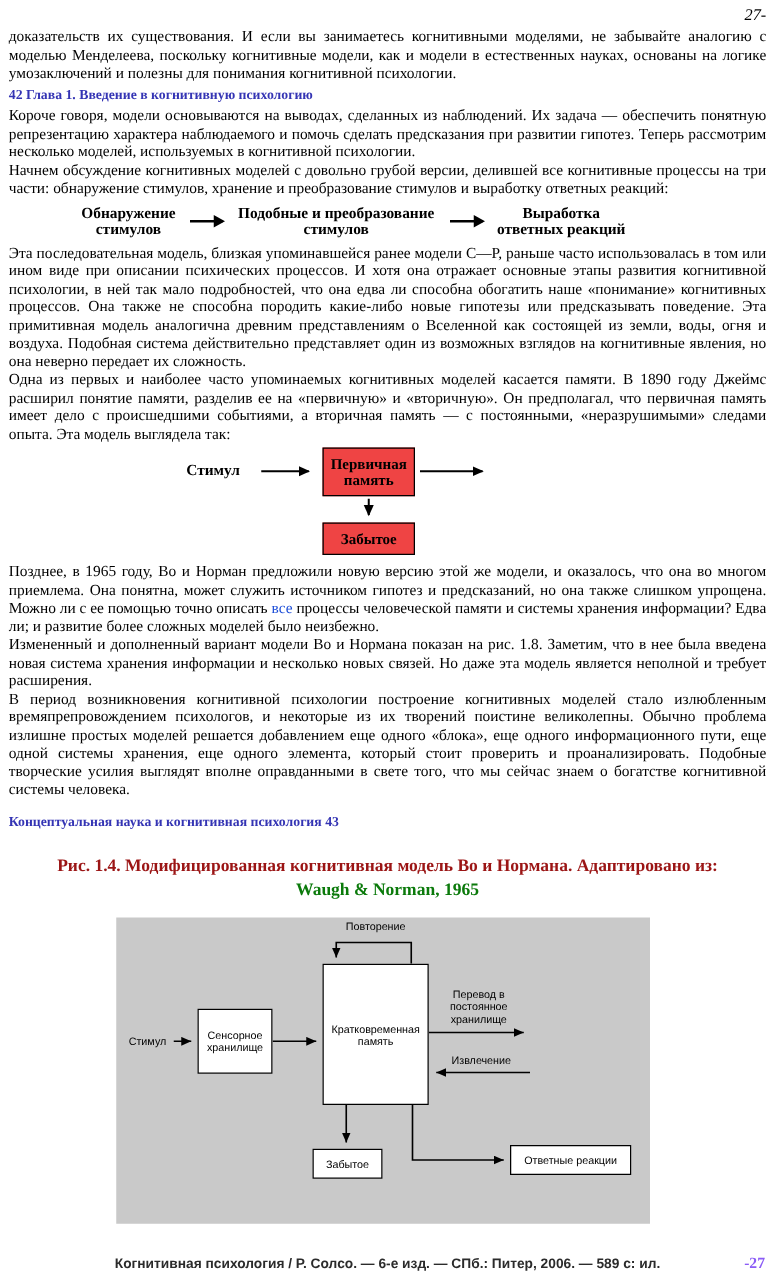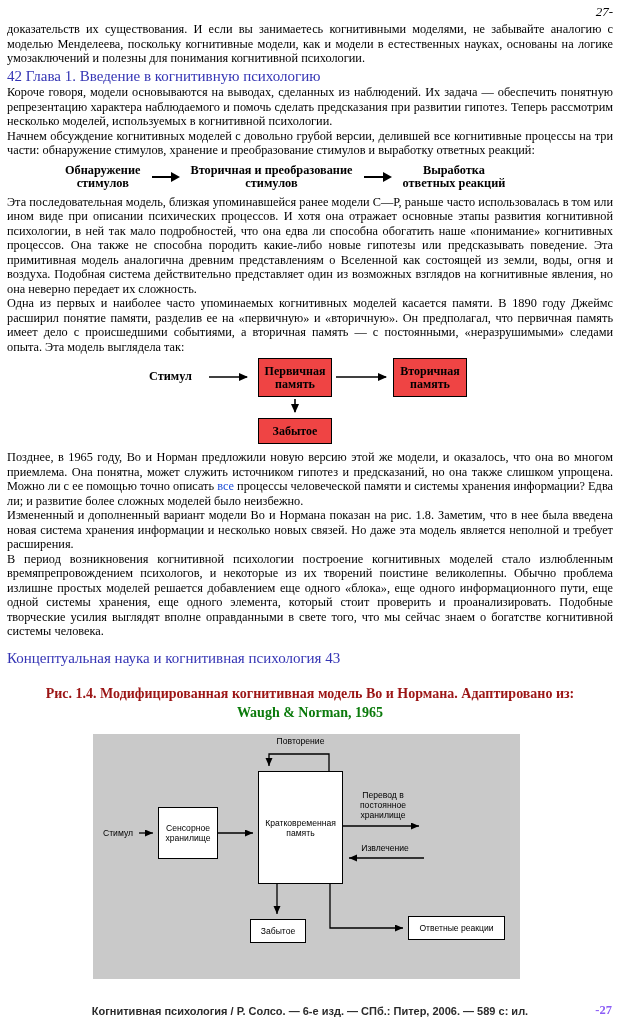--- a/index.html
+++ b/index.html
@@ -9,21 +9,21 @@
     font-family:"Liberation Serif","DejaVu Serif",serif;
     color:#000;
   }
   .page {
     position:relative; width:620px; height:1022px;
     padding:4px 7px 0 7px; overflow:hidden; background:#fff;
   }
   .header-num { text-align:right; font-size:13px; line-height:16px; margin-bottom:2px;font-style:italic; }
   p.body { font-size:12.3px; line-height:14.5px; text-align:justify; }
   .blue-heading {
-    color:#3434b4; font-size:15px; font-weight:normal; line-height:14.5px;
+    color:#3434b4; font-size:11px; font-weight:bold; line-height:14.5px;
     margin:3px 0 2px 0;
   }
   .blue-heading.spaced { margin-top:12px; }
   .red-word { color:#1d4ed8; }
 
   
   .flow-diagram {
     display:flex; align-items:center; gap:12px;
     padding-left:58px; margin:6px 0 4px 0;
     font-weight:bold; font-size:12.3px; line-height:13.5px;
@@ -88,21 +88,21 @@
 
   <div class="blue-heading">42 Глава 1. Введение в когнитивную психологию</div>
 
   <p class="body">Короче говоря, модели основываются на выводах, сделанных из наблюдений. Их задача — обеспечить понятную репрезентацию характера наблюдаемого и помочь сделать предсказания при развитии гипотез. Теперь рассмотрим несколько моделей, используемых в когнитивной психологии.</p>
   <p class="body">Начнем обсуждение когнитивных моделей с довольно грубой версии, делившей все когнитивные процессы на три части: обнаружение стимулов, хранение и преобразование стимулов и выработку ответных реакций:</p>
 
   <div class="flow-diagram">
     <div class="flow-stage" style="white-space:pre-line;">Обнаружение
 стимулов</div>
     <span class="harrow"></span>
-    <div class="flow-stage" style="white-space:pre-line;">Вторичная и преобразование
+    <div class="flow-stage" style="white-space:pre-line;">Подобные и преобразование
 стимулов</div>
     <span class="harrow"></span>
     <div class="flow-stage" style="white-space:pre-line;">Выработка
 ответных реакций</div>
   </div>
 
   <p class="body">Эта последовательная модель, близкая упоминавшейся ранее модели С—Р, раньше часто использовалась в том или ином виде при описании психических процессов. И хотя она отражает основные этапы развития когнитивной психологии, в ней так мало подробностей, что она едва ли способна обогатить наше «понимание» когнитивных процессов. Она также не способна породить какие-либо новые гипотезы или предсказывать поведение. Эта примитивная модель аналогична древним представлениям о Вселенной как состоящей из земли, воды, огня и воздуха. Подобная система действительно представляет один из возможных взглядов на когнитивные явления, но она неверно передает их сложность.</p>
   <p class="body">Одна из первых и наиболее часто упоминаемых когнитивных моделей касается памяти. В 1890 году Джеймс расширил понятие памяти, разделив ее на «первичную» и «вторичную». Он предполагал, что первичная память имеет дело с происшедшими событиями, а вторичная память — с постоянными, «неразрушимыми» следами опыта. Эта модель выглядела так:</p>
 
   <div class="james">
@@ -113,21 +113,20 @@
         </marker>
       </defs>
       <g stroke="#000" stroke-width="1.6" fill="none">
         <path d="M202,19 H240" marker-end="url(#ah2)"></path>
         <path d="M329,19 H379" marker-end="url(#ah2)"></path>
         <path d="M288,41 V54" marker-end="url(#ah2)"></path>
       </g>
     </svg>
     <div class="dlabel" style="left:142px; top:11px;">Стимул</div>
     <div class="dbox" style="left:251px; top:0px; width:74px; height:39px;">Первичная память</div>
-    <div class="dbox" style="left:386px; top:0px; width:74px; height:39px;">Вторичная память</div>
     <div class="dbox" style="left:251px; top:60px; width:74px; height:26px;">Забытое</div>
   </div>
 
   <p class="body">
     <span>Позднее, в 1965 году, Во и Норман предложили новую версию этой же модели, и оказалось, что она во многом приемлема. Она понятна, может служить источником гипотез и предсказаний, но она также слишком упрощена. Можно ли с ее помощью точно описать </span><span class="red-word">все</span><span> процессы человеческой памяти и системы хранения информации? Едва ли; и развитие более сложных моделей было неизбежно.</span>
   </p>
   <p class="body">Измененный и дополненный вариант модели Во и Нормана показан на рис. 1.8. Заметим, что в нее была введена новая система хранения информации и несколько новых связей. Но даже эта модель является неполной и требует расширения.</p>
   <p class="body">В период возникновения когнитивной психологии построение когнитивных моделей стало излюбленным времяпрепровождением психологов, и некоторые из их творений поистине великолепны. Обычно проблема излишне простых моделей решается добавлением еще одного «блока», еще одного информационного пути, еще одной системы хранения, еще одного элемента, который стоит проверить и проанализировать. Подобные творческие усилия выглядят вполне оправданными в свете того, что мы сейчас знаем о богатстве когнитивной системы человека.</p>
 
   <div class="blue-heading spaced">Концептуальная наука и когнитивная психология 43</div>

